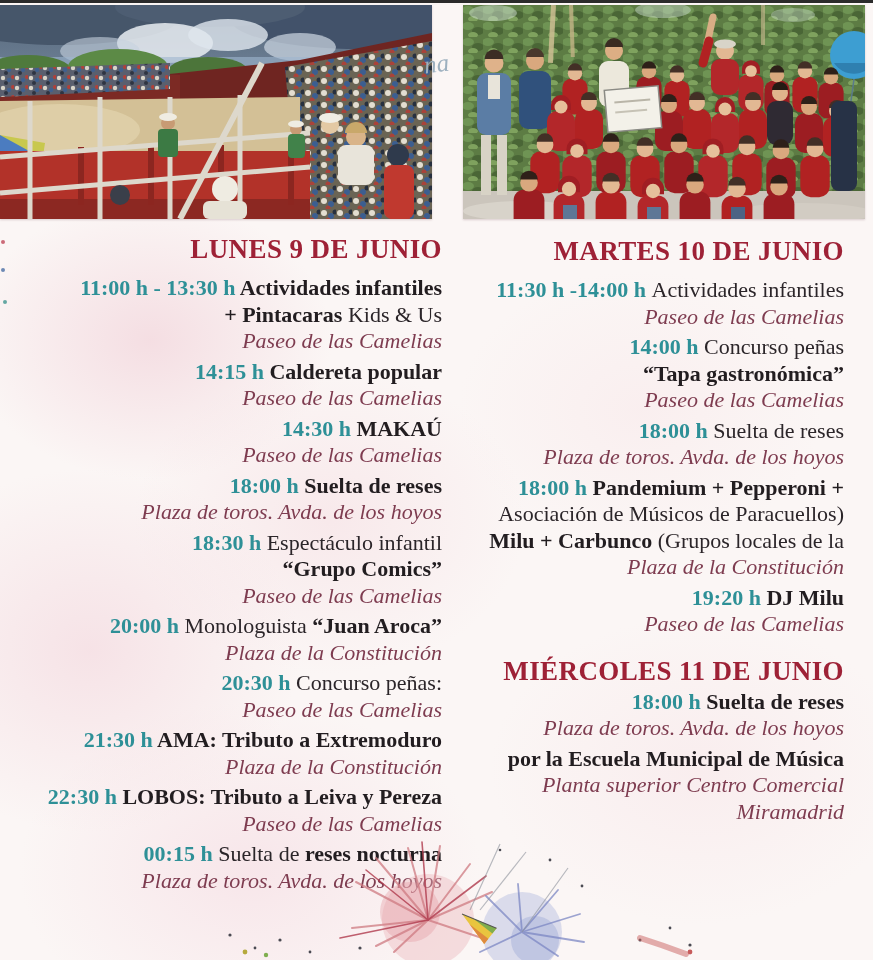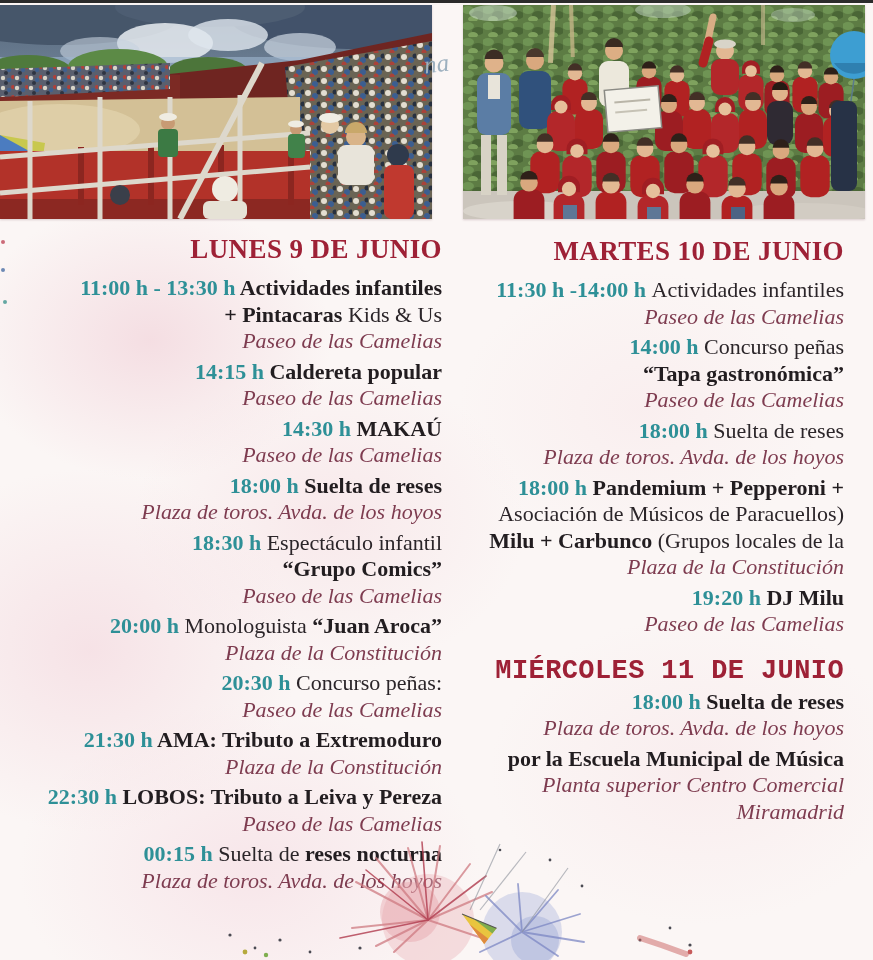--- a/index.html
+++ b/index.html
@@ -23,21 +23,21 @@
   .handwriting{
     position:absolute;left:424px;top:50px;z-index:3;
     font:italic 25px "Liberation Serif",serif;color:#9db0bf;transform:rotate(-7deg);
   }
   .col{position:absolute;}
   .col-left{left:14px;top:234px;width:428px;}
   .col-right{left:432px;top:236px;width:412px;}
   .day-title{font:700 27px/31px "Liberation Serif",serif;color:#9e2136;margin:0 0 10px 0;letter-spacing:.4px;text-align:right;}
   section{display:block;}
   section + section{margin-top:18px;}
-  section.tight .day-title{margin-bottom:2px;font-family:Liberation Mono, monospace;}
+  section.tight .day-title{margin-bottom:2px;}
   .event{margin-bottom:4px;text-align:right;}
   .line{font-size:22px;line-height:26.5px;color:#241f22;}
   .seg-time{color:#2e9097;font-weight:700;}
   .seg-b{color:#221d20;font-weight:700;}
   .seg-r{color:#2b2529;font-weight:400;}
   .loc{font-style:italic;color:#7e3c50;font-size:22px;line-height:26.5px;white-space:pre-line;}
   .fireworks{position:absolute;left:170px;top:840px;z-index:1;}
   .edge-dots{position:absolute;left:1px;top:240px;width:4px;height:4px;border-radius:50%;
     background:#c0495a;box-shadow:0 28px 0 #4a6fa5, 2px 60px 0 #3f958f;opacity:.8;}
 </style>

